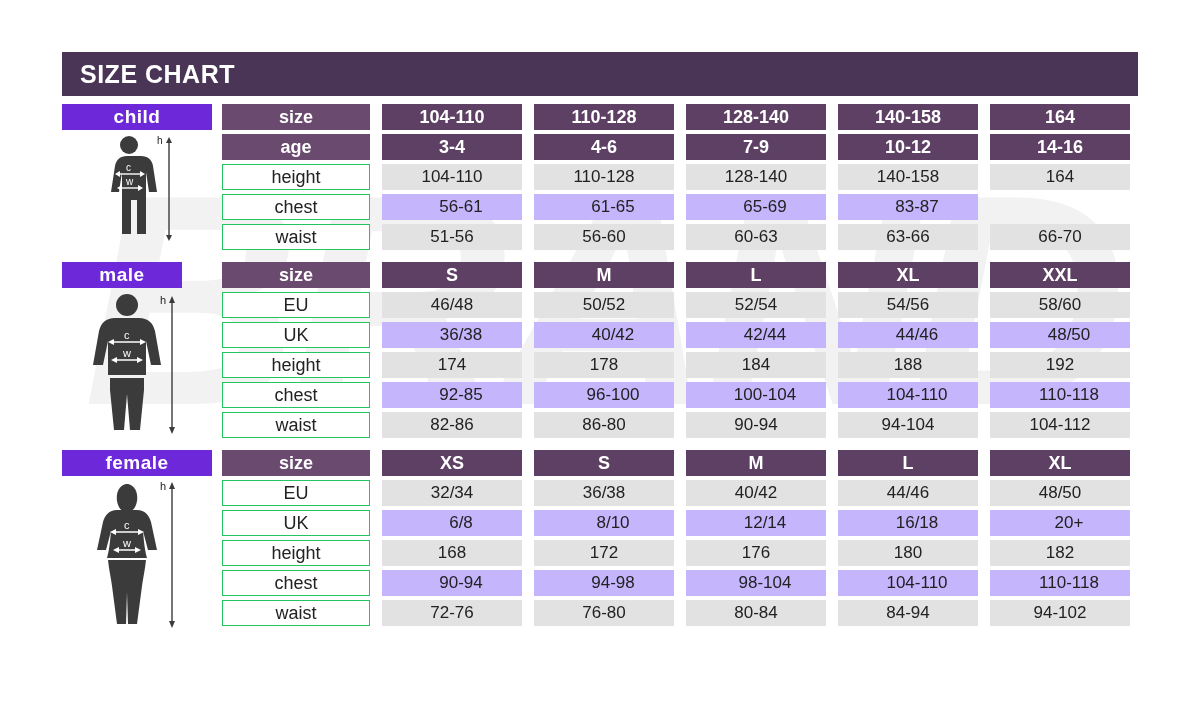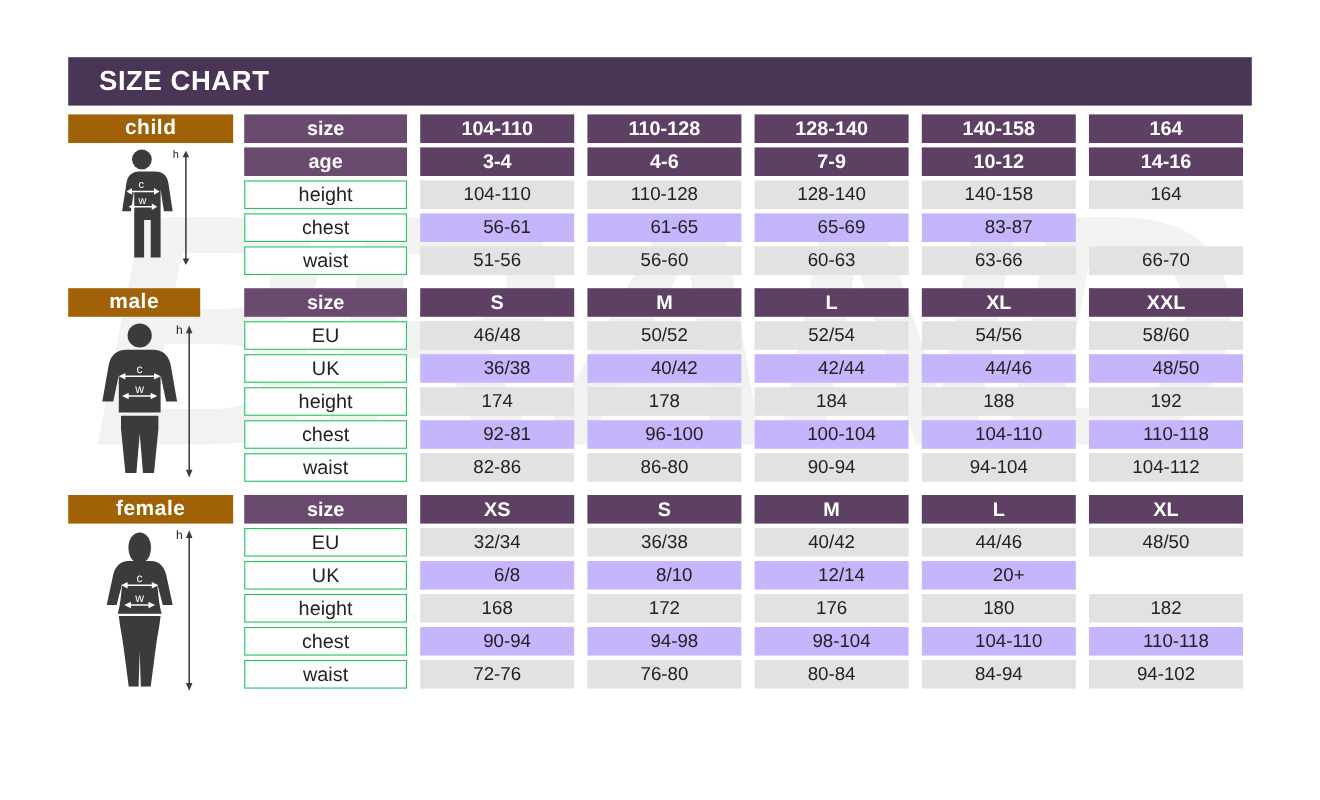--- a/index.html
+++ b/index.html
@@ -38,21 +38,21 @@
     top: 52px;
     width: 1076px;
     z-index: 2;
   }
   
   .title-bar {
     background: #4a3557;
     height: 44px;
     display: flex;
     align-items: center;
-    padding-left: 28px;
+    padding-left: 18px;
     box-sizing: border-box;
   }
   .title-bar .title {
     color: #ffffff;
     font-size: 25px;
     font-weight: bold;
     letter-spacing: 0.5px;
   }
   
   .section {
@@ -97,21 +97,21 @@
     font-weight: bold;
     font-size: 18px;
   }
   .hdr-purple-dark {
     background: #5d4063;
     color: #ffffff;
     font-weight: bold;
     font-size: 18px;
   }
   .cat-label {
-    background: #a16207;
+    background: #6d28d9;
     color: #ffffff;
     font-weight: bold;
     font-size: 19px;
     letter-spacing: 0.5px;
   }
   .label-white {
     background: #ffffff;
     border: 1px solid #22c55e;
     color: #222;
     font-size: 18px;
@@ -280,21 +280,21 @@
           <div class="row">
             <div class="cell col-label label-white">height</div>
             <div class="cell col-data val-light">174</div>
             <div class="cell col-data val-light">178</div>
             <div class="cell col-data val-light">184</div>
             <div class="cell col-data val-light">188</div>
             <div class="cell col-data last val-light">192</div>
           </div>
           <div class="row">
             <div class="cell col-label label-white">chest</div>
-            <div class="cell col-data val-mid">92-81</div>
+            <div class="cell col-data val-mid">92-85</div>
             <div class="cell col-data val-mid">96-100</div>
             <div class="cell col-data val-mid">100-104</div>
             <div class="cell col-data val-mid">104-110</div>
             <div class="cell col-data last val-mid">110-118</div>
           </div>
           <div class="row">
             <div class="cell col-label label-white">waist</div>
             <div class="cell col-data val-light">82-86</div>
             <div class="cell col-data val-light">86-80</div>
             <div class="cell col-data val-light">90-94</div>
@@ -346,20 +346,21 @@
             <div class="cell col-data val-light">36/38</div>
             <div class="cell col-data val-light">40/42</div>
             <div class="cell col-data val-light">44/46</div>
             <div class="cell col-data last val-light">48/50</div>
           </div>
           <div class="row">
             <div class="cell col-label label-white">UK</div>
             <div class="cell col-data val-mid">6/8</div>
             <div class="cell col-data val-mid">8/10</div>
             <div class="cell col-data val-mid">12/14</div>
+            <div class="cell col-data val-mid">16/18</div>
             <div class="cell col-data last val-mid">20+</div>
           </div>
           <div class="row">
             <div class="cell col-label label-white">height</div>
             <div class="cell col-data val-light">168</div>
             <div class="cell col-data val-light">172</div>
             <div class="cell col-data val-light">176</div>
             <div class="cell col-data val-light">180</div>
             <div class="cell col-data last val-light">182</div>
           </div>

